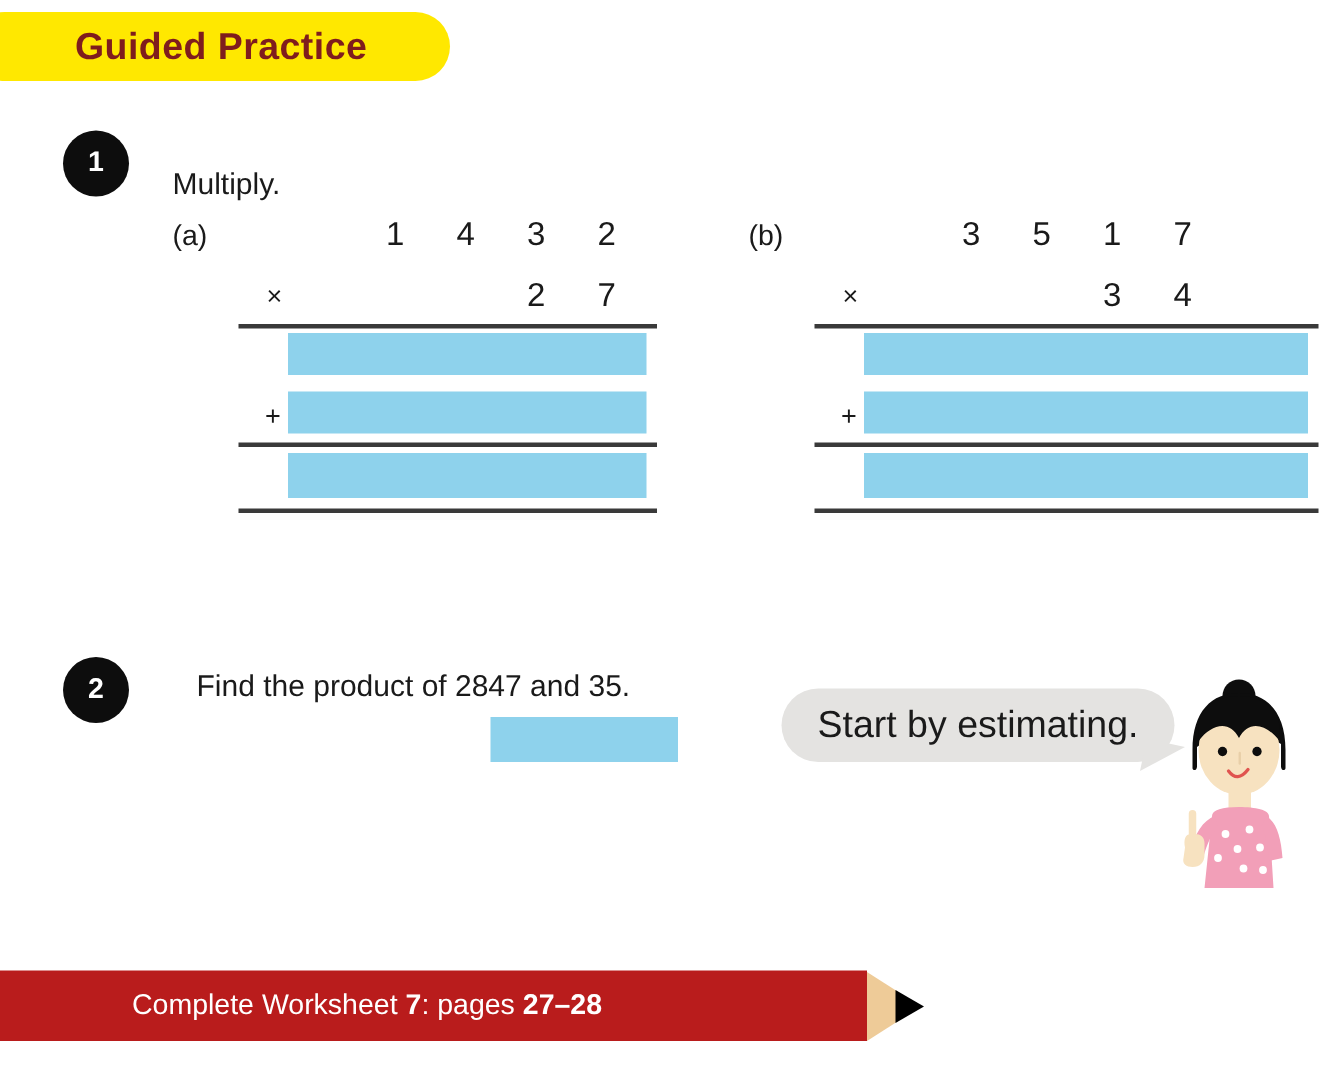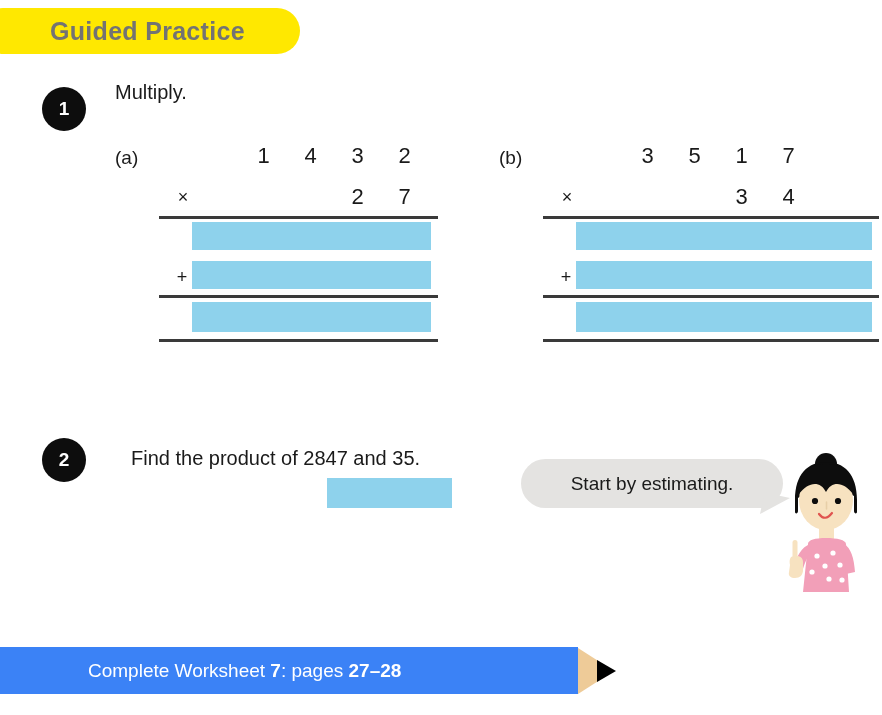--- a/index.html
+++ b/index.html
@@ -24,21 +24,21 @@
     background: #ffe800;
     border-radius: 23px;
     display: flex;
     align-items: center;
     padding-left: 70px;
   }
   .header-title {
     font-size: 25px;
     font-weight: bold;
     letter-spacing: 0.3px;
-    color: #737373;
+    color: #7f1d1d;
     white-space: nowrap;
   }
 
   
   .q-badge {
     position: absolute;
     width: 44px;
     height: 44px;
     border-radius: 50%;
     background: #0d0d0d;
@@ -96,21 +96,21 @@
   .bubble {
     position: absolute;
     background: #e4e3e1;
     border-radius: 26px;
     display: flex;
     align-items: center;
     justify-content: center;
     padding: 0 22px;
   }
   .bubble-text {
-    font-size: 19px;
+    font-size: 25px;
     color: #1a1a1a;
     white-space: nowrap;
   }
   .bubble-tail {
     position: absolute;
     width: 0; height: 0;
     border-left: 26px solid #e4e3e1;
     border-bottom: 22px solid transparent;
     border-top: 0 solid transparent;
     transform: rotate(12deg);
@@ -119,21 +119,21 @@
   
   .character { position: absolute; }
 
   
   .footer-bar {
     position: absolute;
     left: 0;
     bottom: 21px;
     width: 578px;
     height: 47px;
-    background: #3b82f6;
+    background: #b91c1c;
     display: flex;
     align-items: center;
     padding-left: 88px;
   }
   .footer-text {
     font-size: 19px;
     color: #ffffff;
     white-space: nowrap;
   }
   .footer-text b { font-weight: bold; }
@@ -159,21 +159,21 @@
 </head>
 <body>
 
 <div class="header-banner">
   <span class="header-title">Guided Practice</span>
 </div>
 
 <div class="q-badge" style="left:42px; top:87px;">
   <span>1</span>
 </div>
-<div class="q-text" style="left:115px; top:81px;">Multiply.</div>
+<div class="q-text" style="left:115px; top:112px;">Multiply.</div>
 
 <div class="mult-block" style="left:115px; top:143px; width:330px; height:210px;">
   <span class="mult-label">(a)</span>
 
   <div class="digit-row" style="left:125px; top:0px;">
     <span class="digit">1</span>
     <span class="digit">4</span>
     <span class="digit">3</span>
     <span class="digit">2</span>
   </div>

